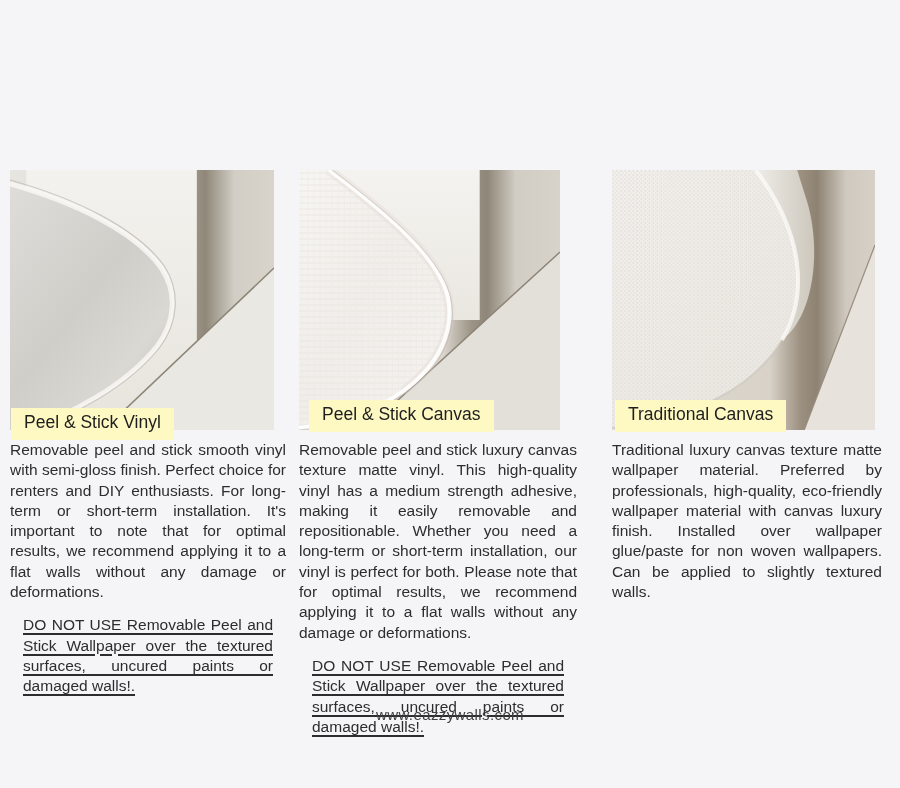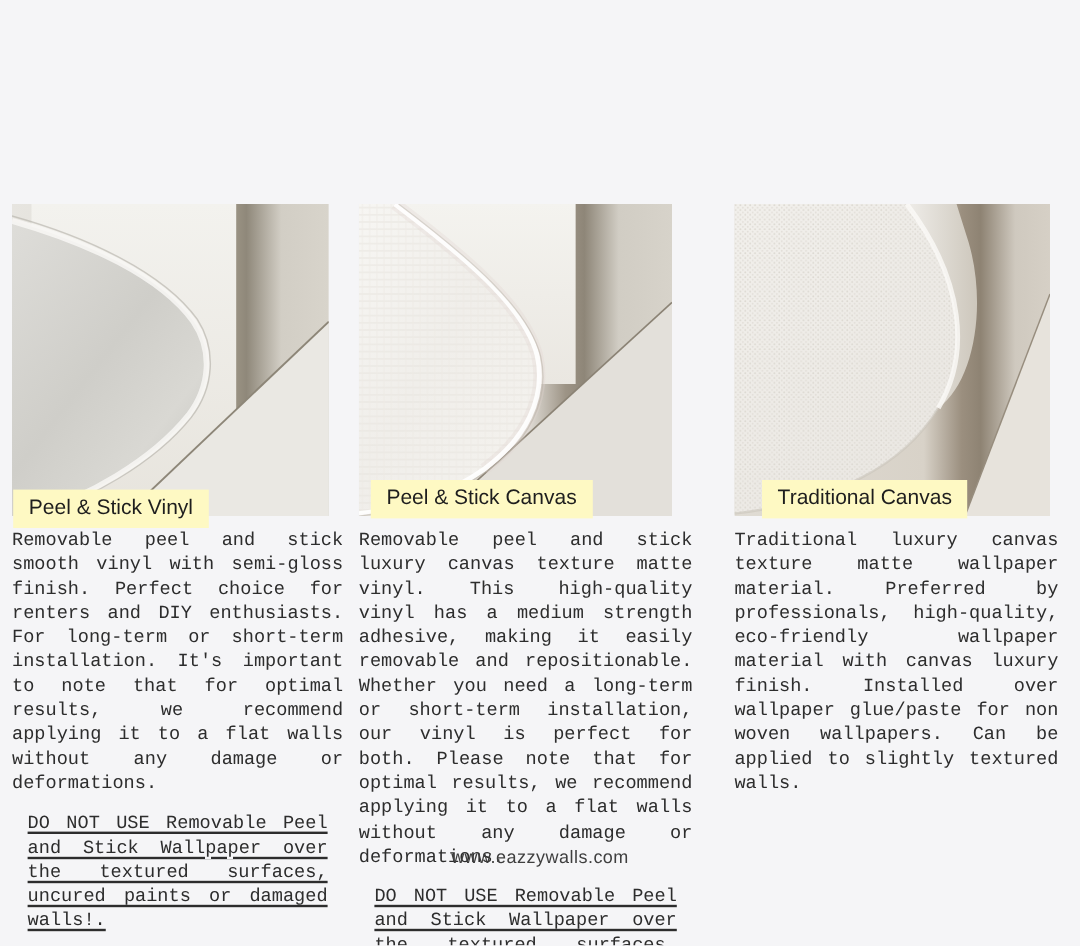--- a/index.html
+++ b/index.html
@@ -48,29 +48,28 @@
     position:absolute; z-index:2;
     background:#fef9c3;
     color:#1e1e1e;
     font-size:17.5px;
     line-height:1;
     padding:6px 13px 8px 13px;
     white-space:nowrap;
   }
   .label-1 { left:1px;  top:238px; }
   .label-2 { left:10px; top:230px; }
-  .label-3 { left:3px;  top:230px;margin-left:20px; }
+  .label-3 { left:3px;  top:230px; }
 
   .desc {
     margin:10px 0 0 0;
     text-align:justify;
     font-size:15.5px;
     line-height:20.3px;
     color:#2d2d2d;
-    font-family:Liberation Mono, monospace;
   }
   .warning {
     margin:13px;
     text-decoration:underline;
     text-decoration-thickness:1.5px;
     text-underline-offset:3px;
   }
   .warning:empty { display:none; }
 
   

